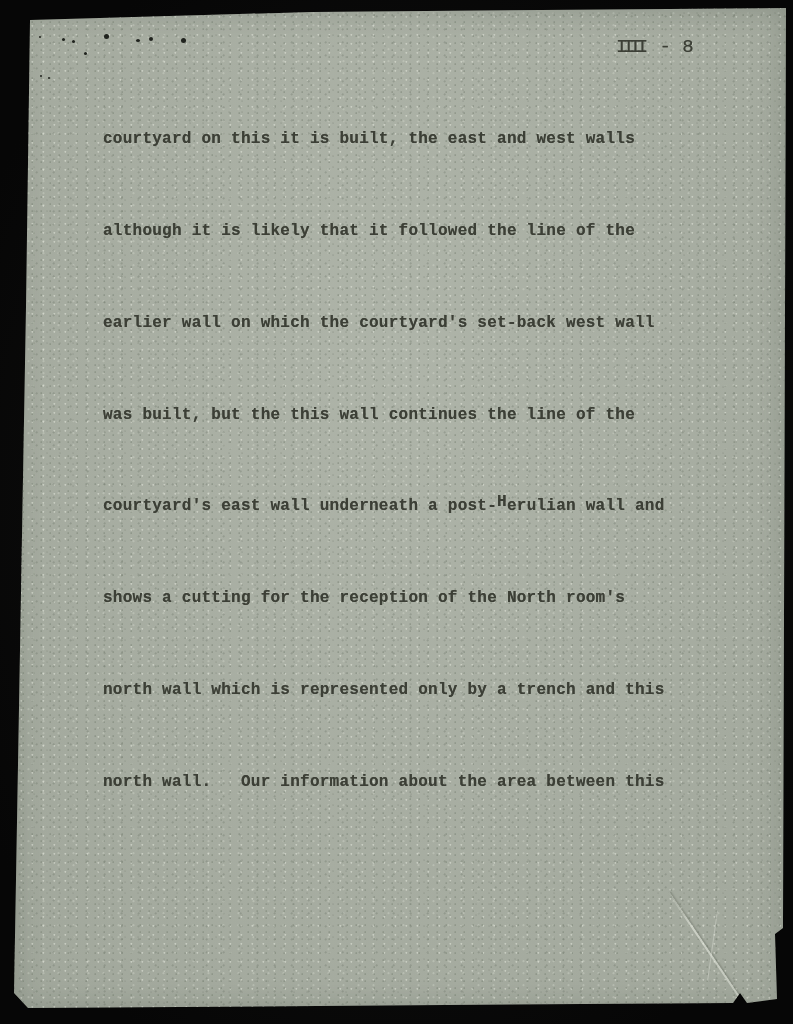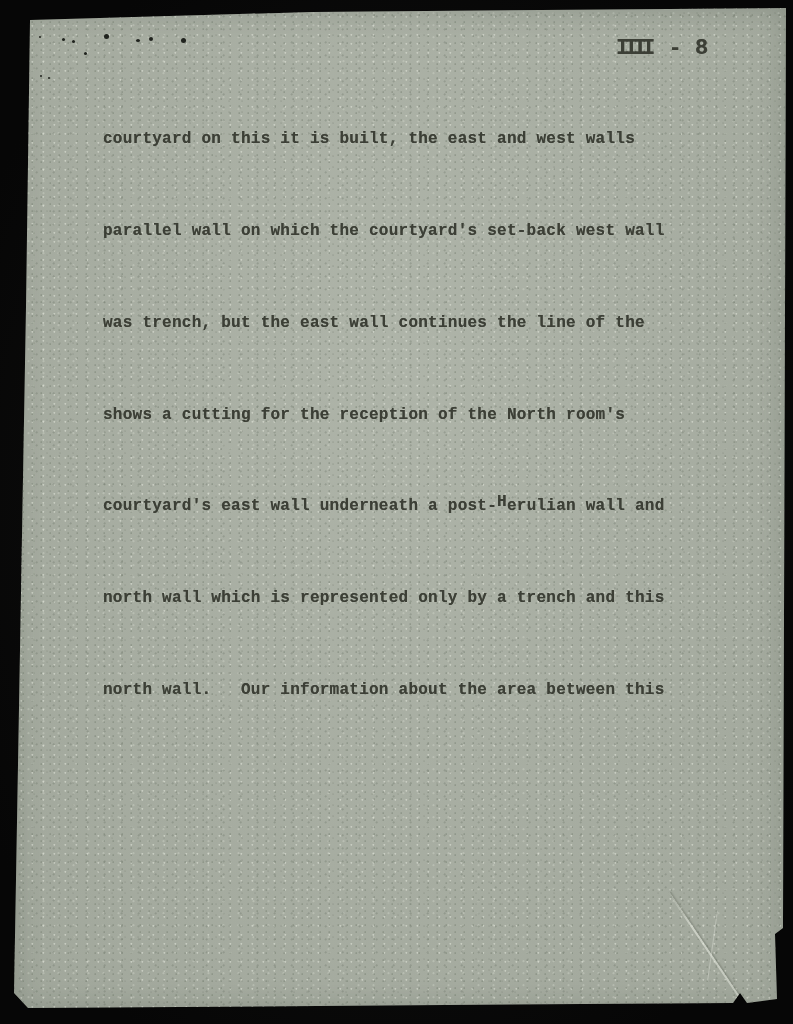--- a/index.html
+++ b/index.html
@@ -60,22 +60,22 @@
     color: #3c3f36;
     text-shadow: 0 0 0.6px rgba(52,55,46,0.65);
     white-space: pre;
   }
   .typed-line { height: 30.6px; }
   .raised { position: relative; top: -0.28em; }
   .page-number {
     position: absolute;
     left: 604px;
     top: 30px;
-    font-size: 22px;
-    font-weight: 700;
+    font-size: 19px;
+    font-weight: 400;
     color: #3c3f36;
     text-shadow: 0 0 0.6px rgba(52,55,46,0.65);
     white-space: pre;
   }
   .page-number .overstruck { letter-spacing: -4.5px; margin-right: 4.5px; }
   .speck {
     position: absolute;
     background: #20231e;
     border-radius: 50%;
   }
@@ -114,24 +114,25 @@
     <div class="speck" style="left:137px;top:31px;width:4px;height:4px;"></div>
     <div class="speck" style="left:169px;top:32px;width:5px;height:5px;"></div>
     <div class="speck" style="left:72px;top:46px;width:3px;height:3px;"></div>
     <div class="speck" style="left:28px;top:69px;width:2px;height:2px;"></div>
     <div class="speck" style="left:36px;top:71px;width:2px;height:2px;"></div>
 
     <div class="page-number"><span class="overstruck">IIII</span><span> - 8</span></div>
 
     <div class="typed">
       <div class="typed-line">courtyard on this it is built, the east and west walls</div>
-      <div class="typed-line">parallel wall on which the courtyard's set-back west wall</div>
-      <div class="typed-line">was trench, but the east wall continues the line of the</div>
+      <div class="typed-line">although it is likely that it followed the line of the</div>
+      <div class="typed-line">earlier wall on which the courtyard's set-back west wall</div>
+      <div class="typed-line">was built, but the this wall continues the line of the</div>
+      <div class="typed-line"><span>courtyard's east wall underneath a post-</span><span class="raised">H</span><span>erulian wall and</span></div>
       <div class="typed-line">shows a cutting for the reception of the North room's</div>
-      <div class="typed-line"><span>courtyard's east wall underneath a post-</span><span class="raised">H</span><span>erulian wall and</span></div>
       <div class="typed-line">north wall which is represented only by a trench and this</div>
       <div class="typed-line">north wall.   Our information about the area between this</div>
       
       
       
       
       
       
       
       

